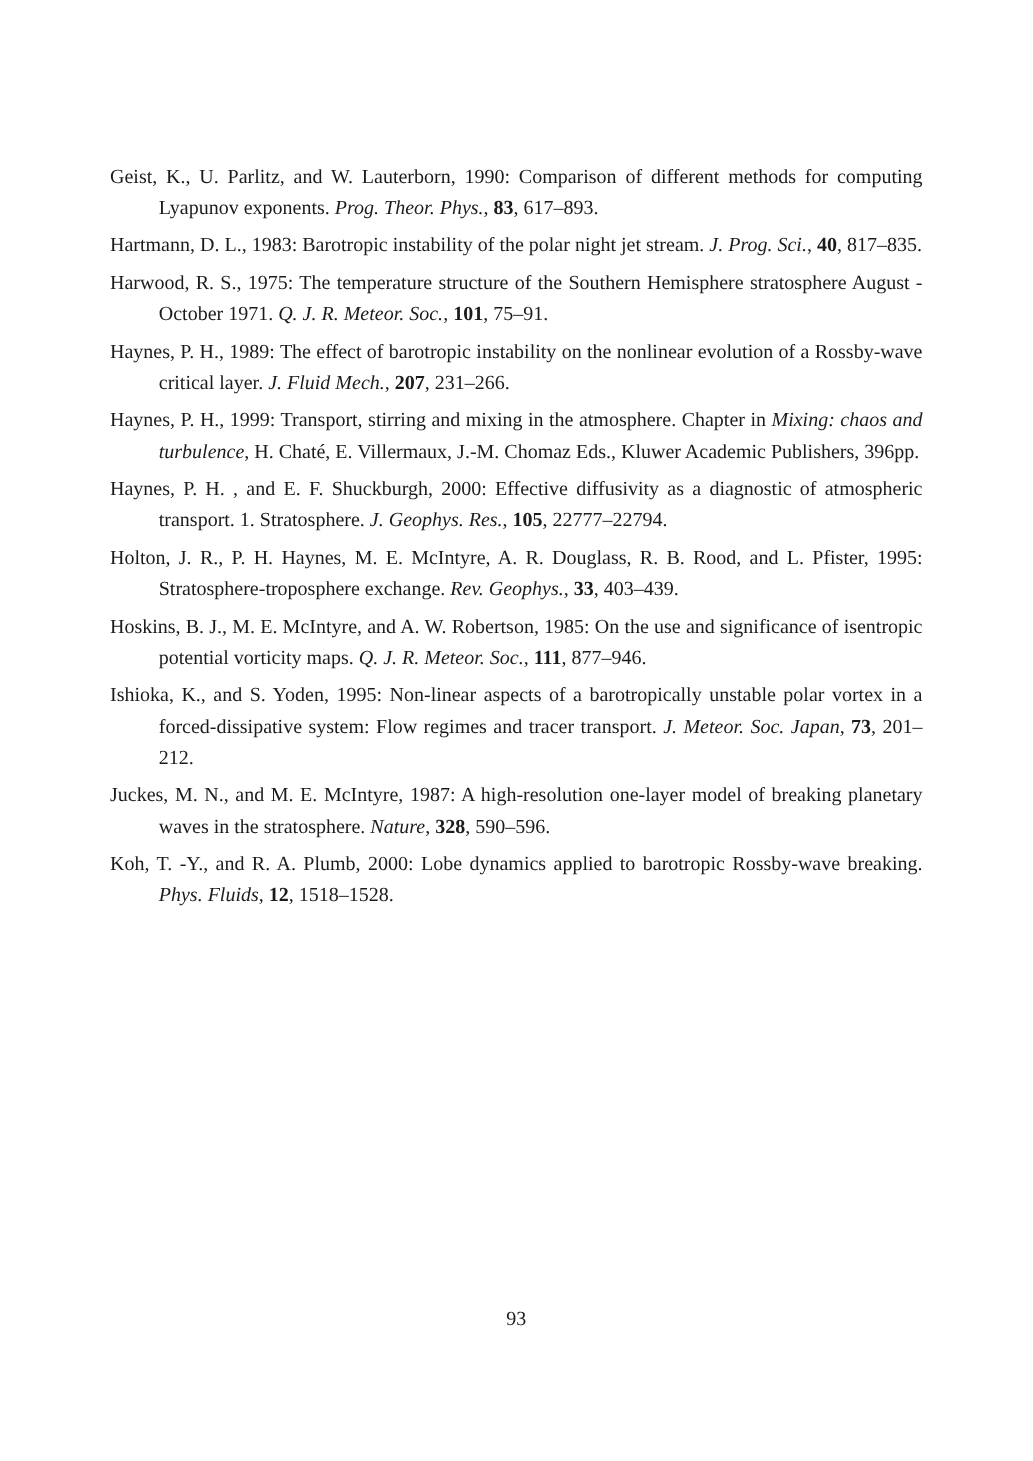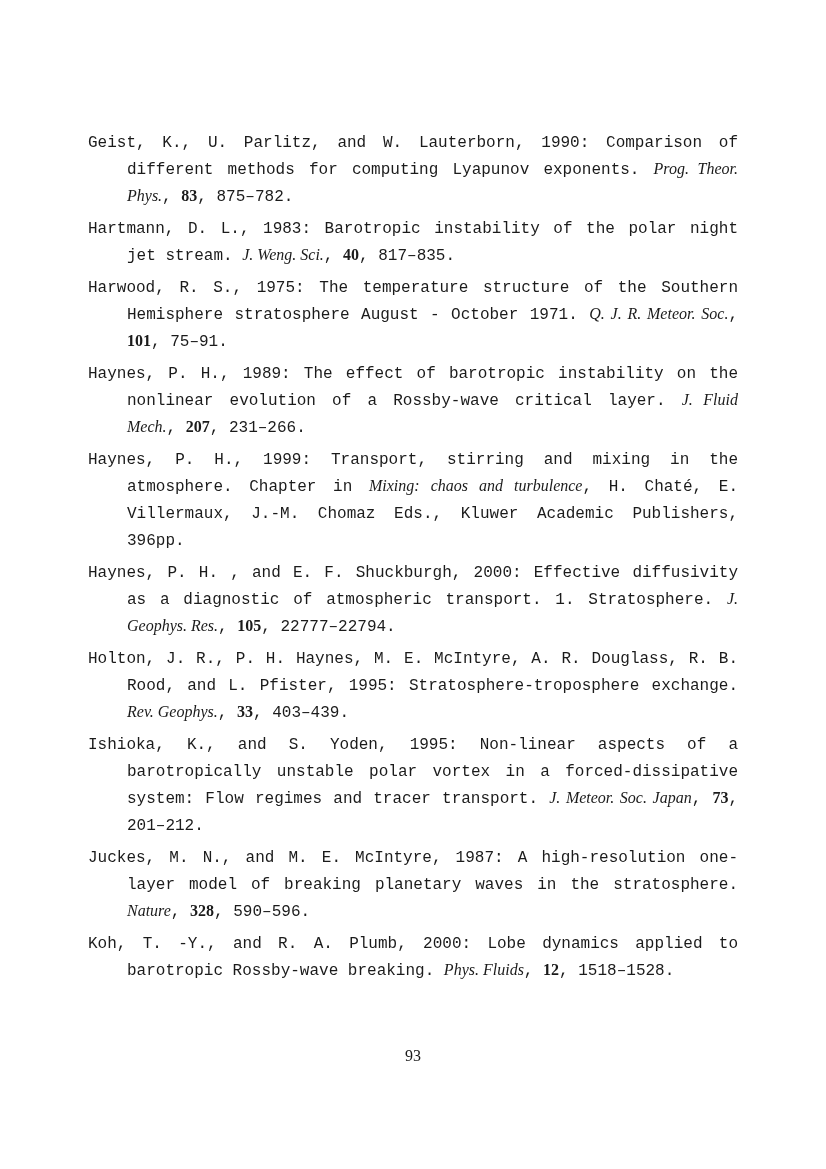--- a/index.html
+++ b/index.html
@@ -23,43 +23,44 @@
     width: 650px;
   }
   .ref {
     font-size: 16px;
     line-height: 25px;
     text-align: justify;
     padding-left: 39px;
     text-indent: -39px;
     margin: 0 0 5px 0;
   }
-  .seg-normal { font-style: normal; font-weight: normal; font-family: Liberation Mono, monospace; }
+  .seg-normal { font-style: normal; font-weight: normal; }
   .seg-italic { font-style: italic; font-weight: normal; }
   .seg-bold   { font-style: normal; font-weight: bold; }
   .pagenum {
     position: absolute;
     left: 0;
     top: 1043px;
     width: 826px;
     text-align: center;
     font-size: 16px;
     line-height: 25px;
   }
 </style>
 </head>
 <body>
 
 <div class="page">
   <div class="refs">
-      <p class="ref"><span class="seg-normal">Geist, K., U. Parlitz, and W. Lauterborn, 1990: Comparison of different methods for computing Lyapunov exponents. </span><span class="seg-italic">Prog. Theor. Phys.</span><span class="seg-normal">, </span><span class="seg-bold">83</span><span class="seg-normal">, 875–782.</span></p>
-      <p class="ref"><span class="seg-normal">Hartmann, D. L., 1983: Barotropic instability of the polar night jet stream. </span><span class="seg-italic">J. Weng. Sci.</span><span class="seg-normal">, </span><span class="seg-bold">40</span><span class="seg-normal">, 817–835.</span></p>
+      <p class="ref"><span class="seg-normal">Geist, K., U. Parlitz, and W. Lauterborn, 1990: Comparison of different methods for computing Lyapunov exponents. </span><span class="seg-italic">Prog. Theor. Phys.</span><span class="seg-normal">, </span><span class="seg-bold">83</span><span class="seg-normal">, 617–893.</span></p>
+      <p class="ref"><span class="seg-normal">Hartmann, D. L., 1983: Barotropic instability of the polar night jet stream. </span><span class="seg-italic">J. Prog. Sci.</span><span class="seg-normal">, </span><span class="seg-bold">40</span><span class="seg-normal">, 817–835.</span></p>
       <p class="ref"><span class="seg-normal">Harwood, R. S., 1975: The temperature structure of the Southern Hemisphere stratosphere August - October 1971. </span><span class="seg-italic">Q. J. R. Meteor. Soc.</span><span class="seg-normal">, </span><span class="seg-bold">101</span><span class="seg-normal">, 75–91.</span></p>
       <p class="ref"><span class="seg-normal">Haynes, P. H., 1989: The effect of barotropic instability on the nonlinear evolution of a Rossby-wave critical layer. </span><span class="seg-italic">J. Fluid Mech.</span><span class="seg-normal">, </span><span class="seg-bold">207</span><span class="seg-normal">, 231–266.</span></p>
       <p class="ref"><span class="seg-normal">Haynes, P. H., 1999: Transport, stirring and mixing in the atmosphere. Chapter in </span><span class="seg-italic">Mixing: chaos and turbulence</span><span class="seg-normal">, H. Chaté, E. Villermaux, J.-M. Chomaz Eds., Kluwer Academic Publishers, 396pp.</span></p>
       <p class="ref"><span class="seg-normal">Haynes, P. H. , and E. F. Shuckburgh, 2000: Effective diffusivity as a diagnostic of atmospheric transport. 1. Stratosphere. </span><span class="seg-italic">J. Geophys. Res.</span><span class="seg-normal">, </span><span class="seg-bold">105</span><span class="seg-normal">, 22777–22794.</span></p>
       <p class="ref"><span class="seg-normal">Holton, J. R., P. H. Haynes, M. E. McIntyre, A. R. Douglass, R. B. Rood, and L. Pfister, 1995: Stratosphere-troposphere exchange. </span><span class="seg-italic">Rev. Geophys.</span><span class="seg-normal">, </span><span class="seg-bold">33</span><span class="seg-normal">, 403–439.</span></p>
+      <p class="ref"><span class="seg-normal">Hoskins, B. J., M. E. McIntyre, and A. W. Robertson, 1985: On the use and significance of isentropic potential vorticity maps. </span><span class="seg-italic">Q. J. R. Meteor. Soc.</span><span class="seg-normal">, </span><span class="seg-bold">111</span><span class="seg-normal">, 877–946.</span></p>
       <p class="ref"><span class="seg-normal">Ishioka, K., and S. Yoden, 1995: Non-linear aspects of a barotropically unstable polar vortex in a forced-dissipative system: Flow regimes and tracer transport. </span><span class="seg-italic">J. Meteor. Soc. Japan</span><span class="seg-normal">, </span><span class="seg-bold">73</span><span class="seg-normal">, 201–212.</span></p>
       <p class="ref"><span class="seg-normal">Juckes, M. N., and M. E. McIntyre, 1987: A high-resolution one-layer model of breaking planetary waves in the stratosphere. </span><span class="seg-italic">Nature</span><span class="seg-normal">, </span><span class="seg-bold">328</span><span class="seg-normal">, 590–596.</span></p>
       <p class="ref"><span class="seg-normal">Koh, T. -Y., and R. A. Plumb, 2000: Lobe dynamics applied to barotropic Rossby-wave breaking. </span><span class="seg-italic">Phys. Fluids</span><span class="seg-normal">, </span><span class="seg-bold">12</span><span class="seg-normal">, 1518–1528.</span></p>
     </div>
   <div class="pagenum">93</div>
 </div>
 
 </body></html>

